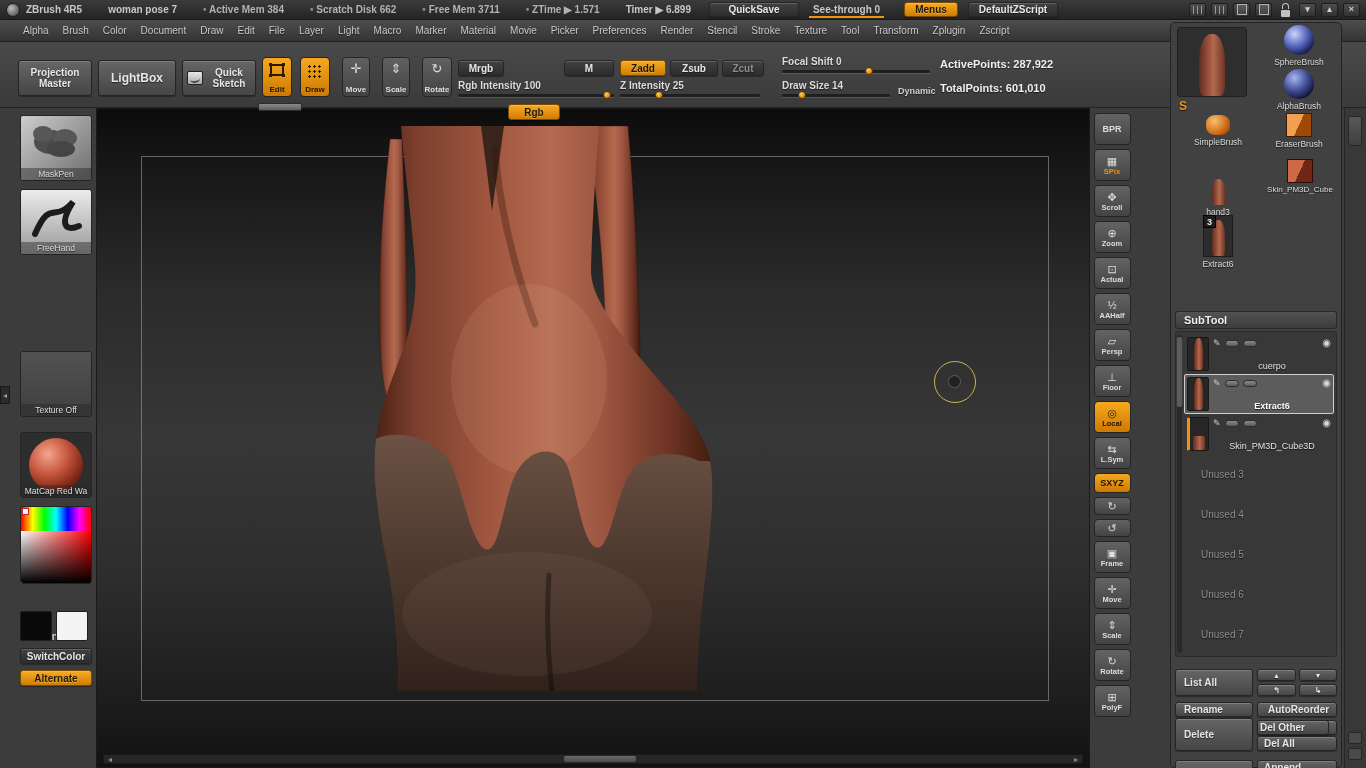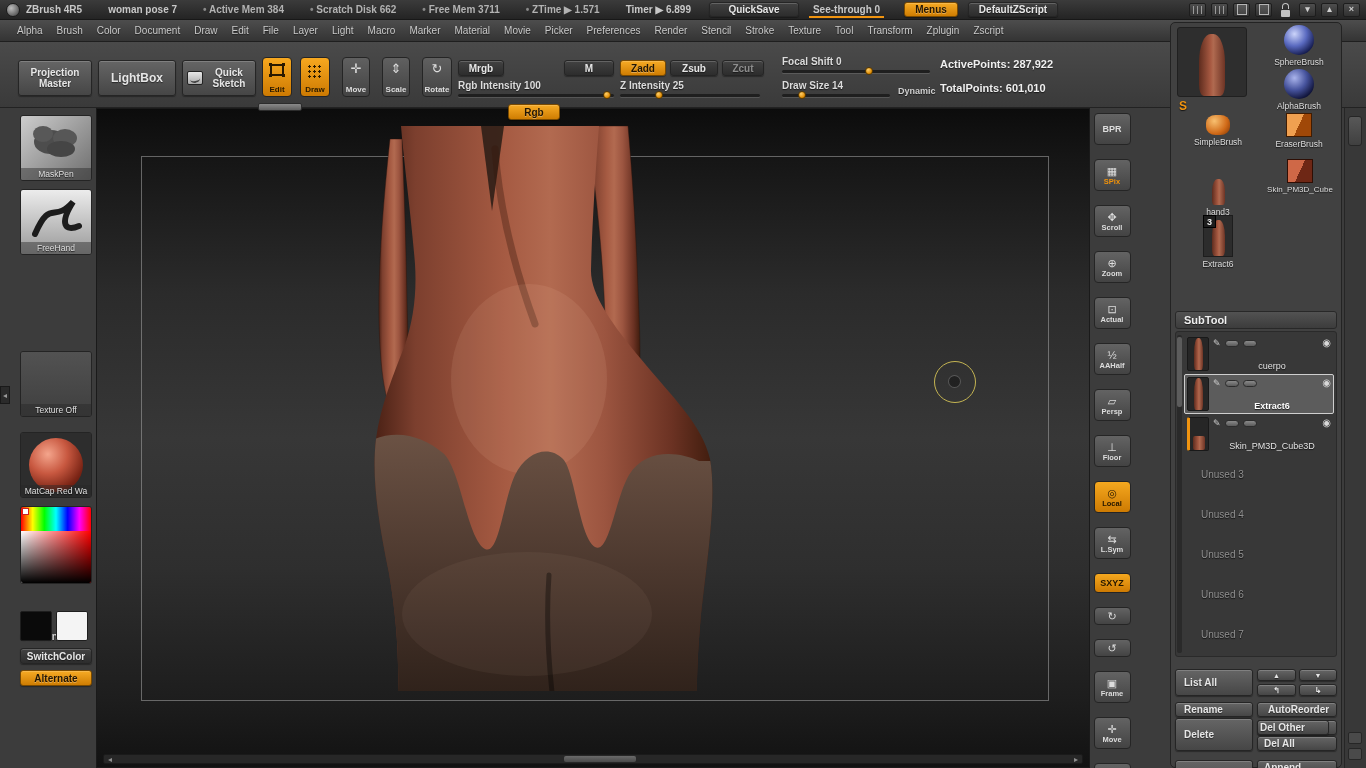--- a/index.html
+++ b/index.html
@@ -43,21 +43,21 @@
   .tb-ic.bars::after { content:""; width:9px; height:8px;
     background:repeating-linear-gradient(90deg,#9a9a9a 0 1.5px, transparent 1.5px 4px); }
   .tb-ic.doc::after { content:""; width:8px; height:9px; border:1px solid #b5b5b5; background:rgba(255,255,255,.08); }
   .tb-lock { width:17px; height:14px; position:relative; display:flex; align-items:flex-end; justify-content:center; }
   .tb-lock .body { width:9px; height:7px; background:#c2c2c2; border-radius:1px; }
   .tb-lock .shackle { position:absolute; top:0; width:7px; height:6px; border:1.5px solid #c2c2c2; border-bottom:none; border-radius:4px 4px 0 0; }
 
   
   .menubar { position:absolute; top:20px; left:0; width:1366px; height:22px;
     background:linear-gradient(#4d4d4d,#343434); border-bottom:1px solid #1f1f1f;
-    display:flex; align-items:center; padding:0 10px; z-index:40; }
+    display:flex; align-items:center; padding:0 16px; z-index:40; }
   .menu-item { color:#c9c9c9; font-size:10px; padding:0 7px; white-space:nowrap; text-shadow:0 1px 1px rgba(0,0,0,.5); }
 
   
   .toolbar { position:absolute; top:42px; left:0; width:1366px; height:66px;
     background:linear-gradient(#4a4a4a,#3a3a3a); border-bottom:1px solid #222; z-index:40; }
   .toolbar .abs { position:absolute; }
   .twoline { text-align:center; white-space:normal; line-height:1.15; padding:2px; }
   .tool-tile { position:absolute; width:30px; height:40px; border-radius:4px; border:1px solid #252525;
     display:flex; flex-direction:column; align-items:center; justify-content:space-between; padding:4px 2px 2px; }
   .tool-tile.orange { background:linear-gradient(#f7a81f,#cd7a02); color:#2a1a00; }
@@ -111,21 +111,21 @@
   .cursor-ring .dot { position:absolute; left:13px; top:13px; width:13px; height:13px; border-radius:50%;
     background:rgba(20,20,20,.55); border:1px solid rgba(190,190,190,.35); }
   .hscroll { position:absolute; left:6px; right:6px; bottom:3px; height:10px; background:#272727; border:1px solid #1a1a1a; border-radius:2px;
     display:flex; align-items:center; }
   .hscroll .arr { width:12px; color:#8f8f8f; font-size:8px; text-align:center; }
   .hscroll .trackspace { flex:1; position:relative; height:100%; }
   .hscroll .handle { position:absolute; left:47%; top:1px; width:72px; height:6px; background:linear-gradient(#6a6a6a,#4a4a4a); border-radius:2px; }
 
   
   .right-shelf { position:absolute; left:1090px; top:0; width:44px; height:660px; background:#3c3c3c;
-    display:flex; flex-direction:column; align-items:center; padding-top:5px; gap:14px; }
+    display:flex; flex-direction:column; align-items:center; padding-top:5px; gap:4px; }
   .shelf-tile { width:37px; height:32px; background:linear-gradient(#636363,#434343); border:1px solid #252525; border-radius:4px;
     display:flex; flex-direction:column; align-items:center; justify-content:center; color:#ddd; flex:none; }
   .shelf-tile .ic { font-size:11px; line-height:12px; }
   .shelf-tile .lb { font-size:7.5px; font-weight:bold; line-height:9px; }
   .shelf-tile.big-label .lb { font-size:9px; }
   .shelf-tile.active { background:linear-gradient(#f5a81f,#cd7a02); color:#221500; }
   .shelf-tile.spix-tile .lb { color:#f0920a; }
   .shelf-tile.mini { height:18px; flex-direction:row; }
 
   

